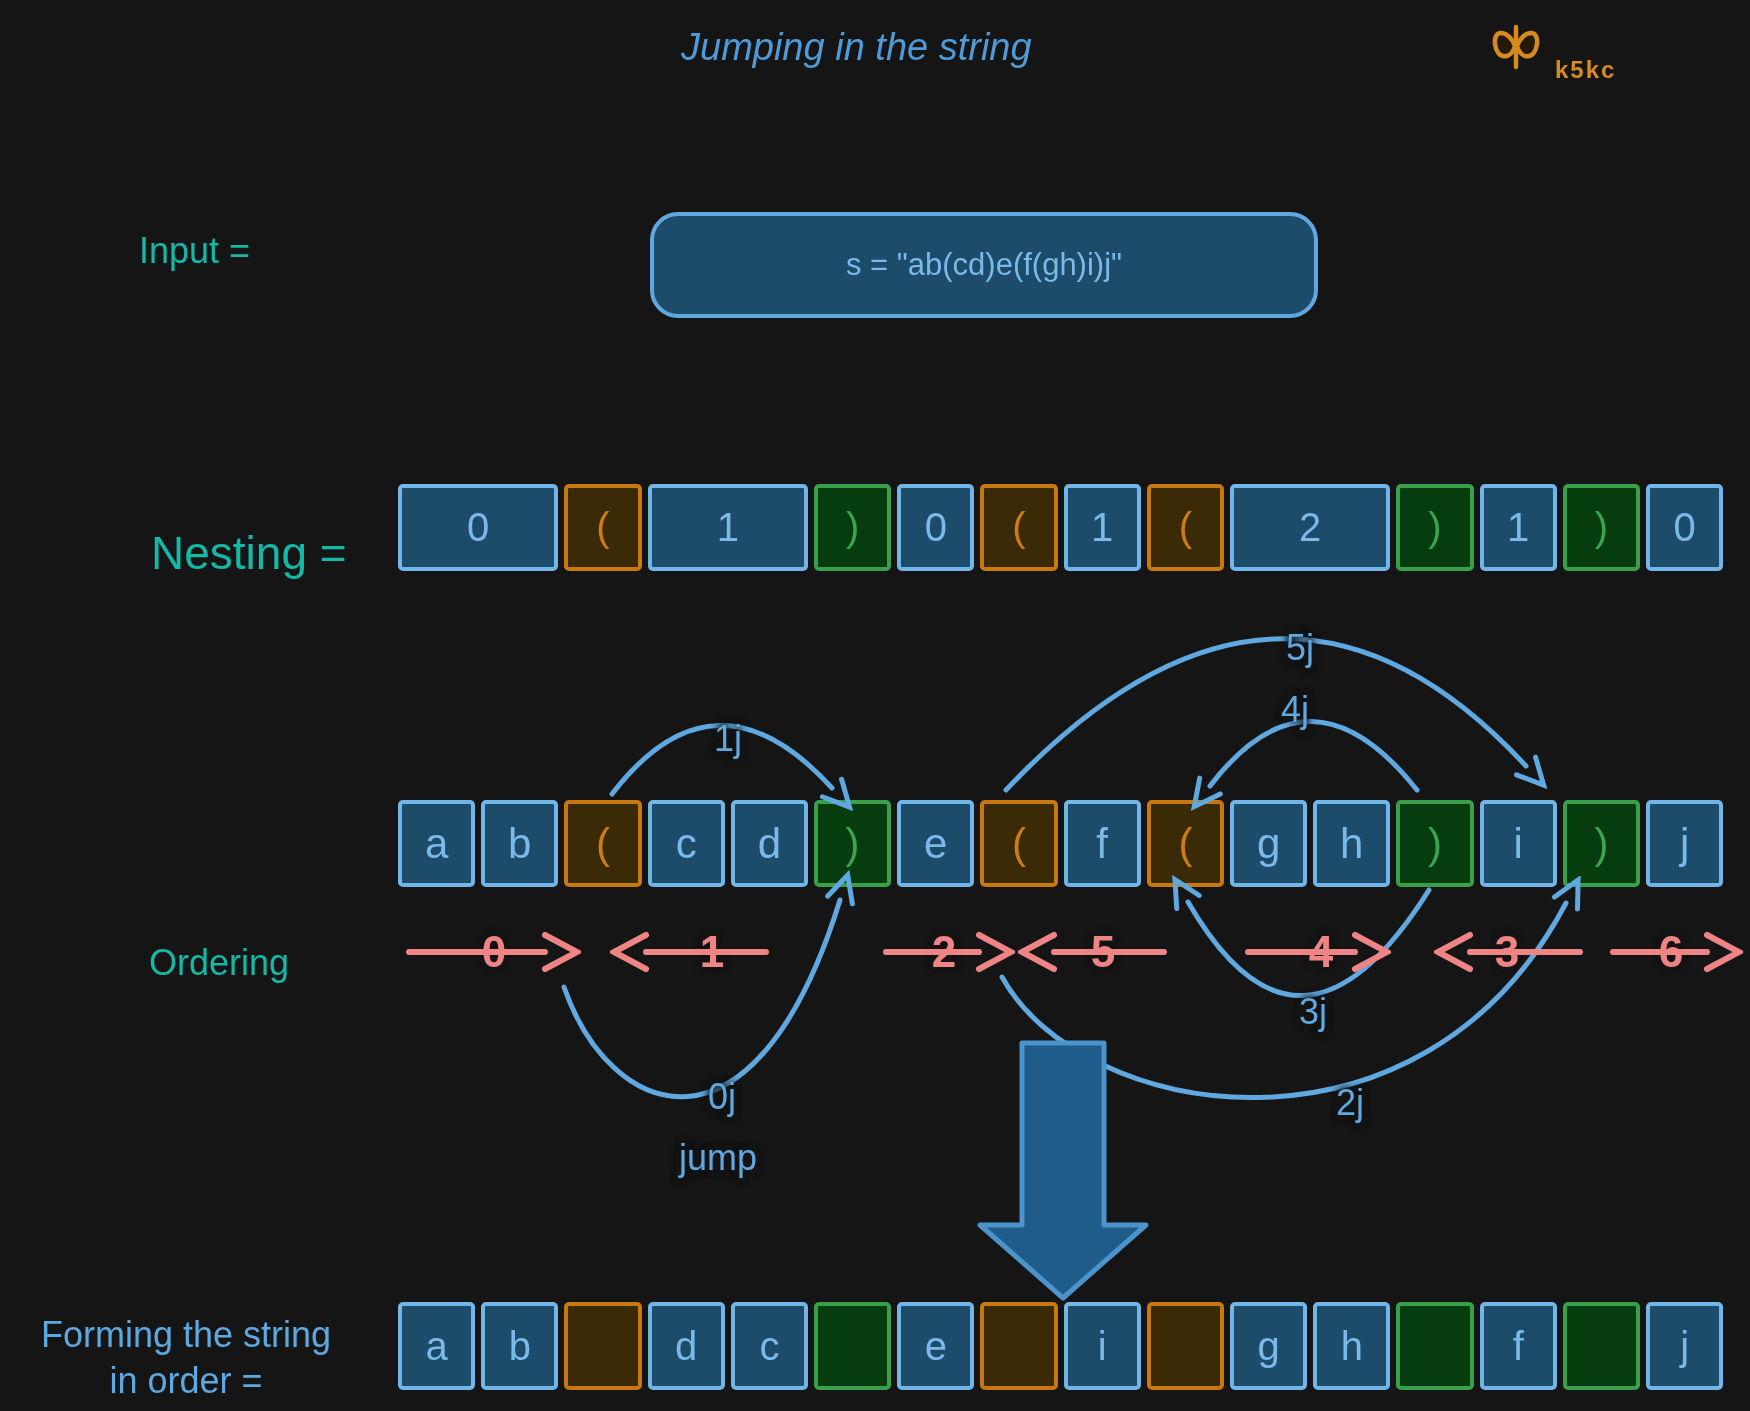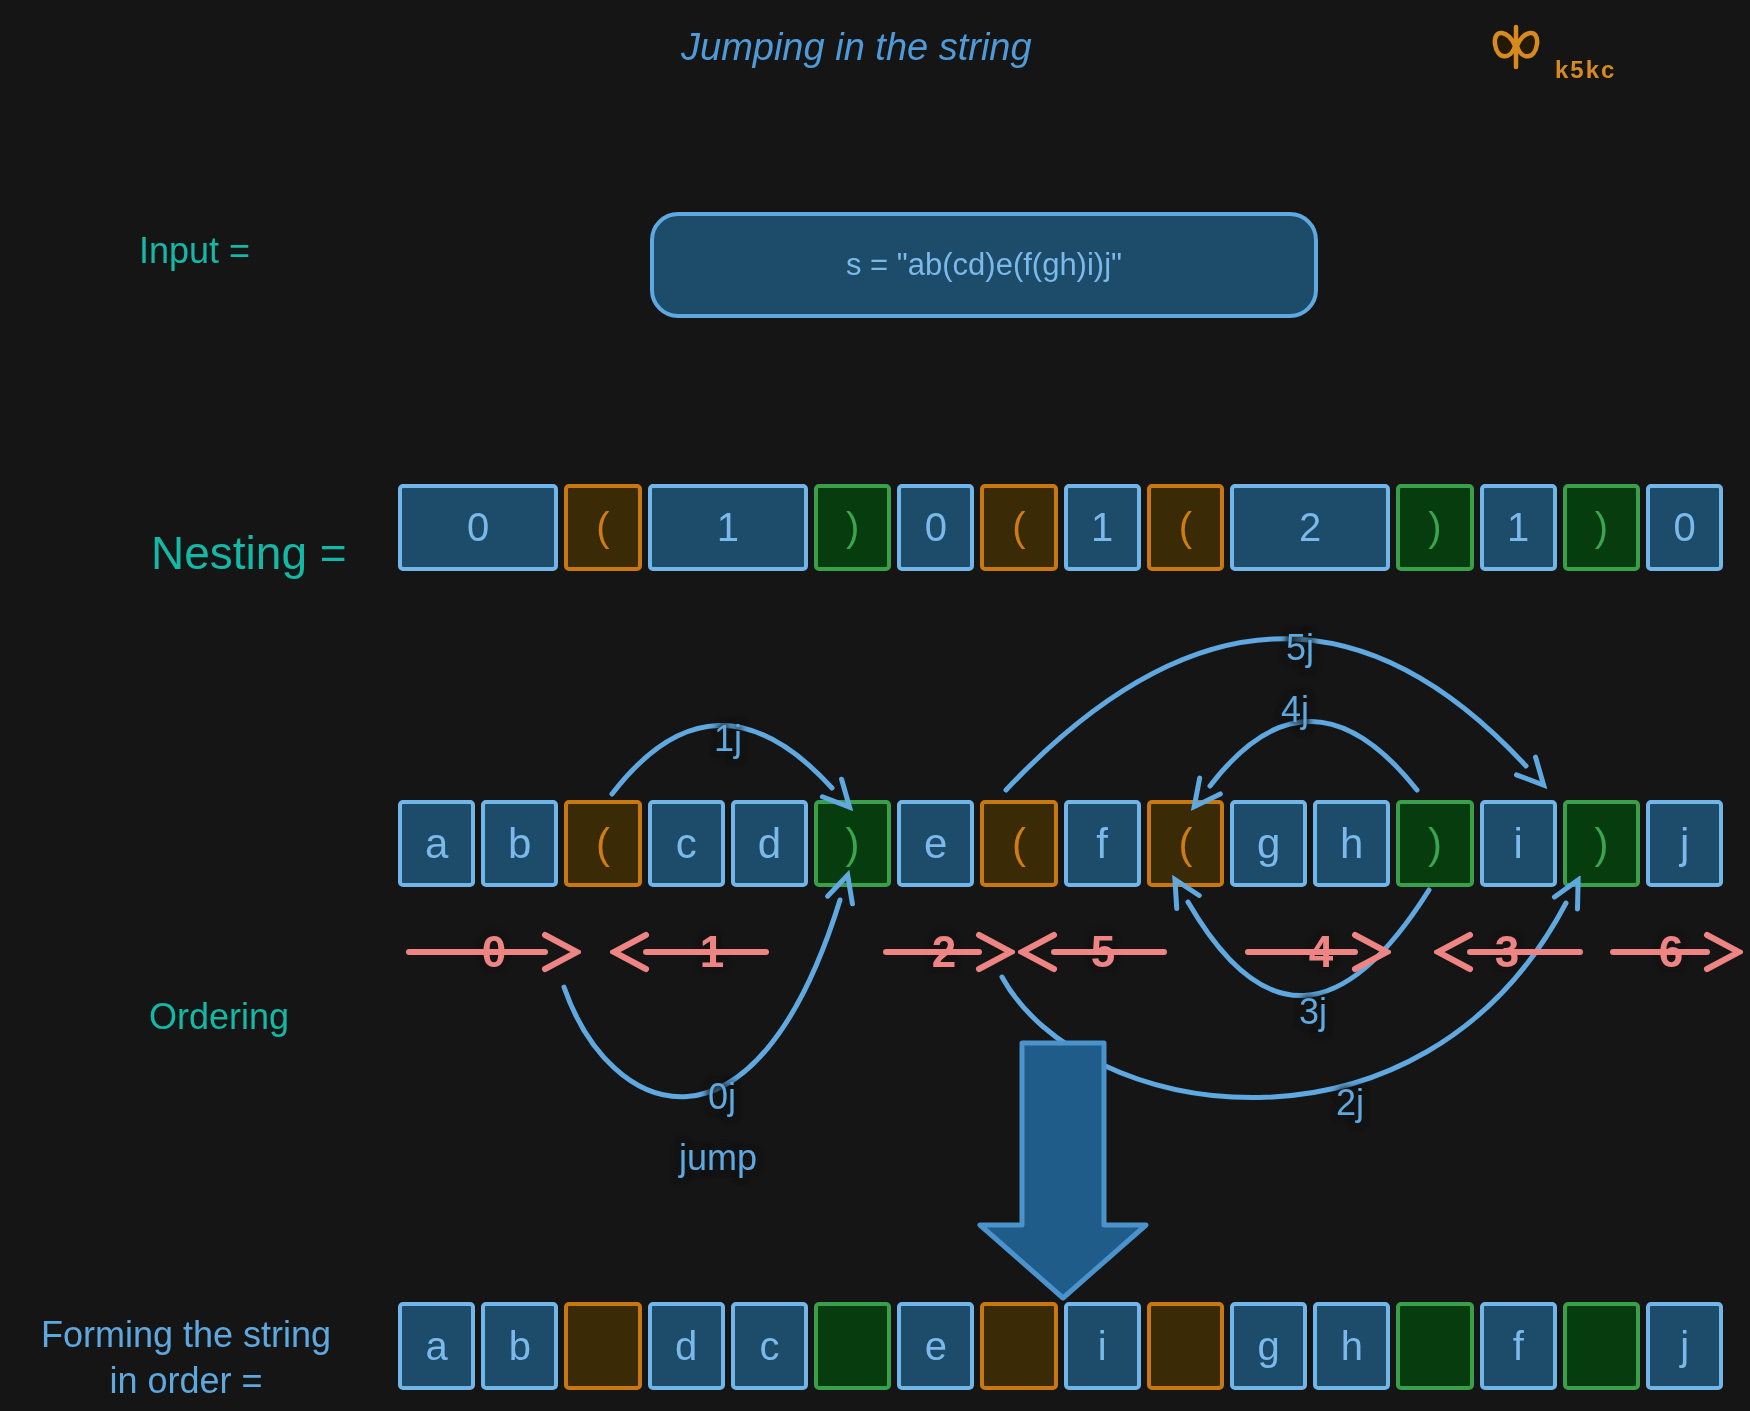--- a/index.html
+++ b/index.html
@@ -17,21 +17,21 @@
   #arrow-layer{position:absolute;left:0;top:0;pointer-events:none;}
   #input-box{position:absolute;left:650px;top:212px;width:660px;height:98px;
              background:#1d4c6b;border:4px solid #5fa8e0;border-radius:28px;
              display:flex;align-items:center;justify-content:center;}
   #input-value{color:#7ab9ea;font-size:31px;}
   #page-title{left:681px;top:26px;font-size:38px;color:#4f9ad8;font-style:italic;}
   #logo-text{position:absolute;left:1555px;top:26px;font-size:24px;font-weight:bold;color:#d78b1f;letter-spacing:2px;margin-top:30px;}
   #logo-icon{position:absolute;left:1488px;top:24px;}
   #input-label{left:139px;top:230px;font-size:36px;}
   #nesting-label{left:151px;top:526px;font-size:46px;}
-  #ordering-label{left:149px;top:996px;font-size:36px;}
+  #ordering-label{left:149px;top:942px;font-size:36px;}
   #result-label{position:absolute;left:16px;top:1312px;width:340px;text-align:center;color:#5ea8e0;font-size:36px;line-height:46px;}
 </style>
 </head>
 <body>
 
 <div id="canvas">
 
   <div class="lbl" id="page-title">Jumping in the string</div>
 
   <svg id="logo-icon" width="56" height="46" viewBox="0 0 56 46">

